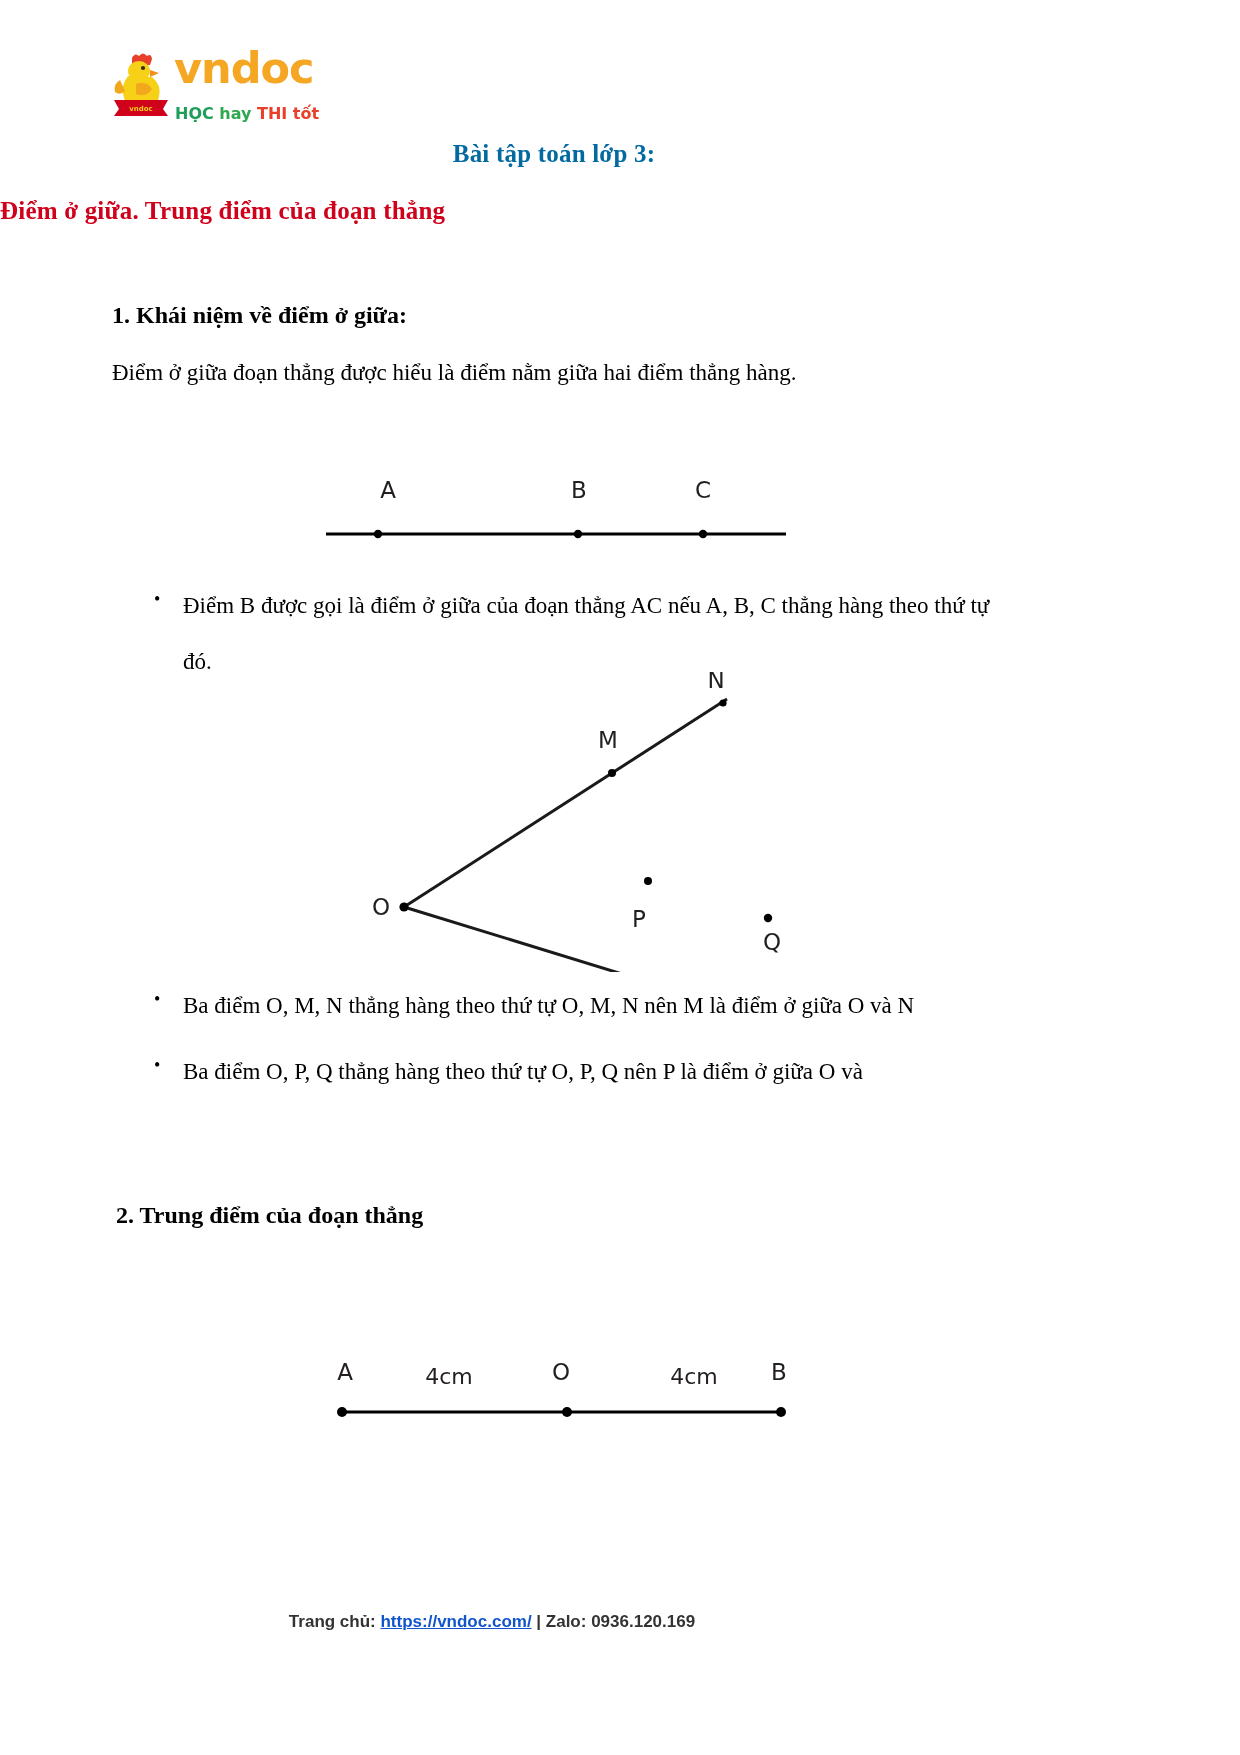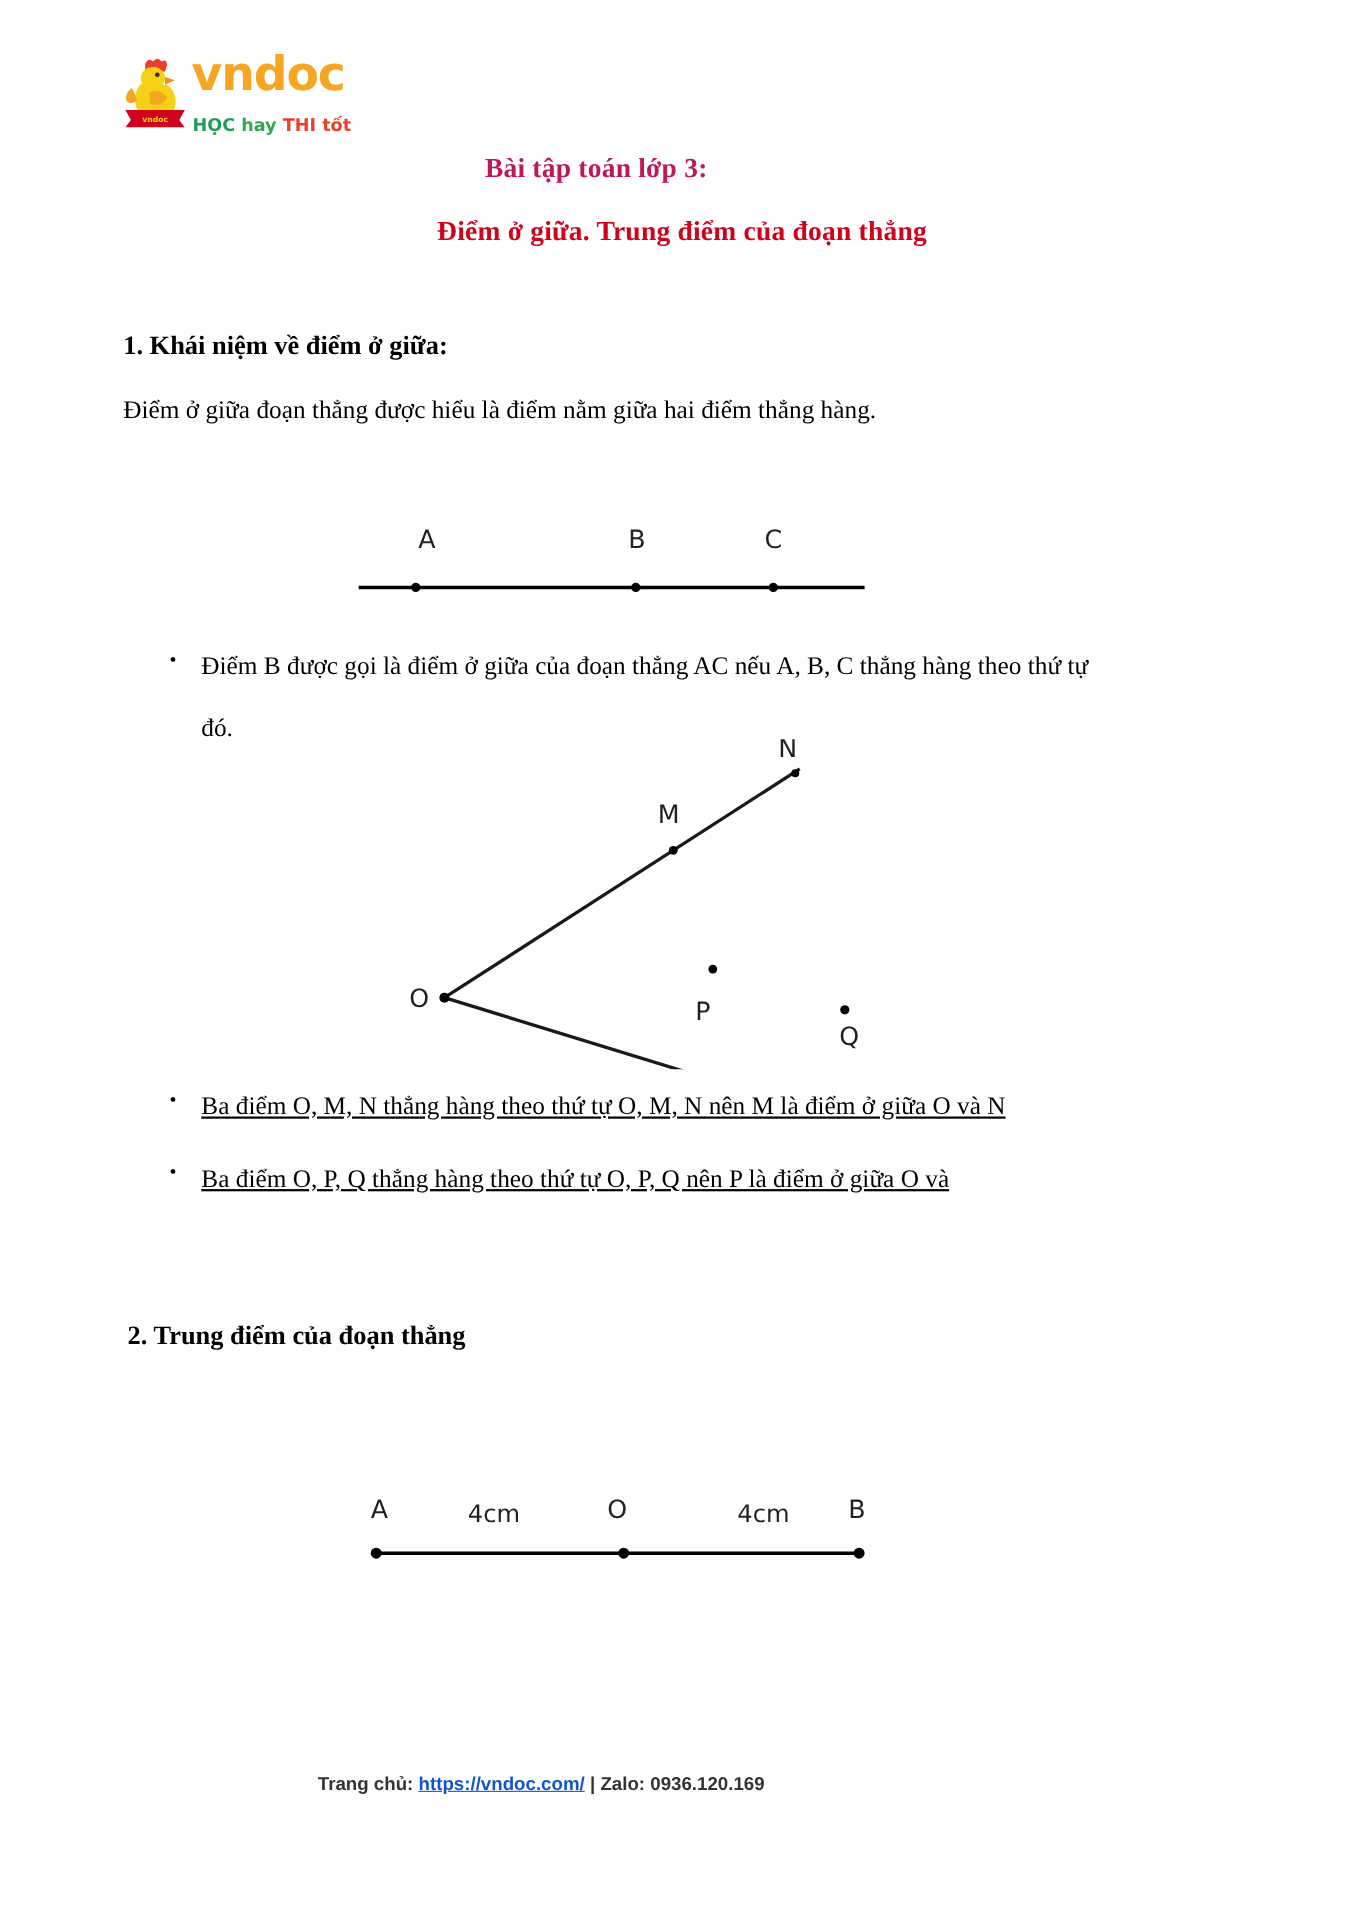--- a/index.html
+++ b/index.html
@@ -67,35 +67,34 @@
     margin-top: 12px;
   }
   .tag-hoc { color: #1F9E5A; }
   .tag-hay { color: #2FA84F; }
   .tag-thi { color: #E8402A; }
   .tag-tot { color: #E8402A; }
 
   
   .title-main {
     position: absolute;
-    left: 4px;
+    left: 16px;
     top: 140px;
     width: 1076px;
     text-align: center;
     font-size: 25px;
     font-weight: bold;
-    color: #be185d;
+    color: #0369a1;
     letter-spacing: 0.2px;
   }
   .title-sub {
     position: absolute;
     left: 0;
     top: 197px;
     width: 1240px;
-    text-align: center;
     font-size: 25px;
     font-weight: bold;
     color: #D0021B;
     letter-spacing: 0.2px;
   }
 
   
   .content {
     position: absolute;
     left: 112px;
@@ -259,21 +258,21 @@
       <circle cx="768" cy="246" r="4.2" fill="#000000"></circle>
 
       <text class="fig-label" x="381" y="243" text-anchor="middle">O</text>
       <text class="fig-label" x="608" y="76" text-anchor="middle">M</text>
       <text class="fig-label" x="716" y="16" text-anchor="middle">N</text>
       <text class="fig-label" x="639" y="255" text-anchor="middle">P</text>
       <text class="fig-label" x="772" y="278" text-anchor="middle">Q</text>
     </svg>
   </div>
 
-  <div style="position:absolute; left:116px; top:978px; width:892px;text-decoration:underline;">
+  <div style="position:absolute; left:116px; top:978px; width:892px;">
     <ul class="bullets">
       <li>Ba điểm O, M, N thẳng hàng theo thứ tự O, M, N nên M là điểm ở giữa O và N</li>
       <li>Ba điểm O, P, Q thẳng hàng theo thứ tự O, P, Q nên P là điểm ở giữa O và</li>
     </ul>
   </div>
 
   <div style="position:absolute; left:116px; top:1200px; width:892px;">
     <div class="h2">2. Trung điểm của đoạn thẳng</div>
   </div>
 

